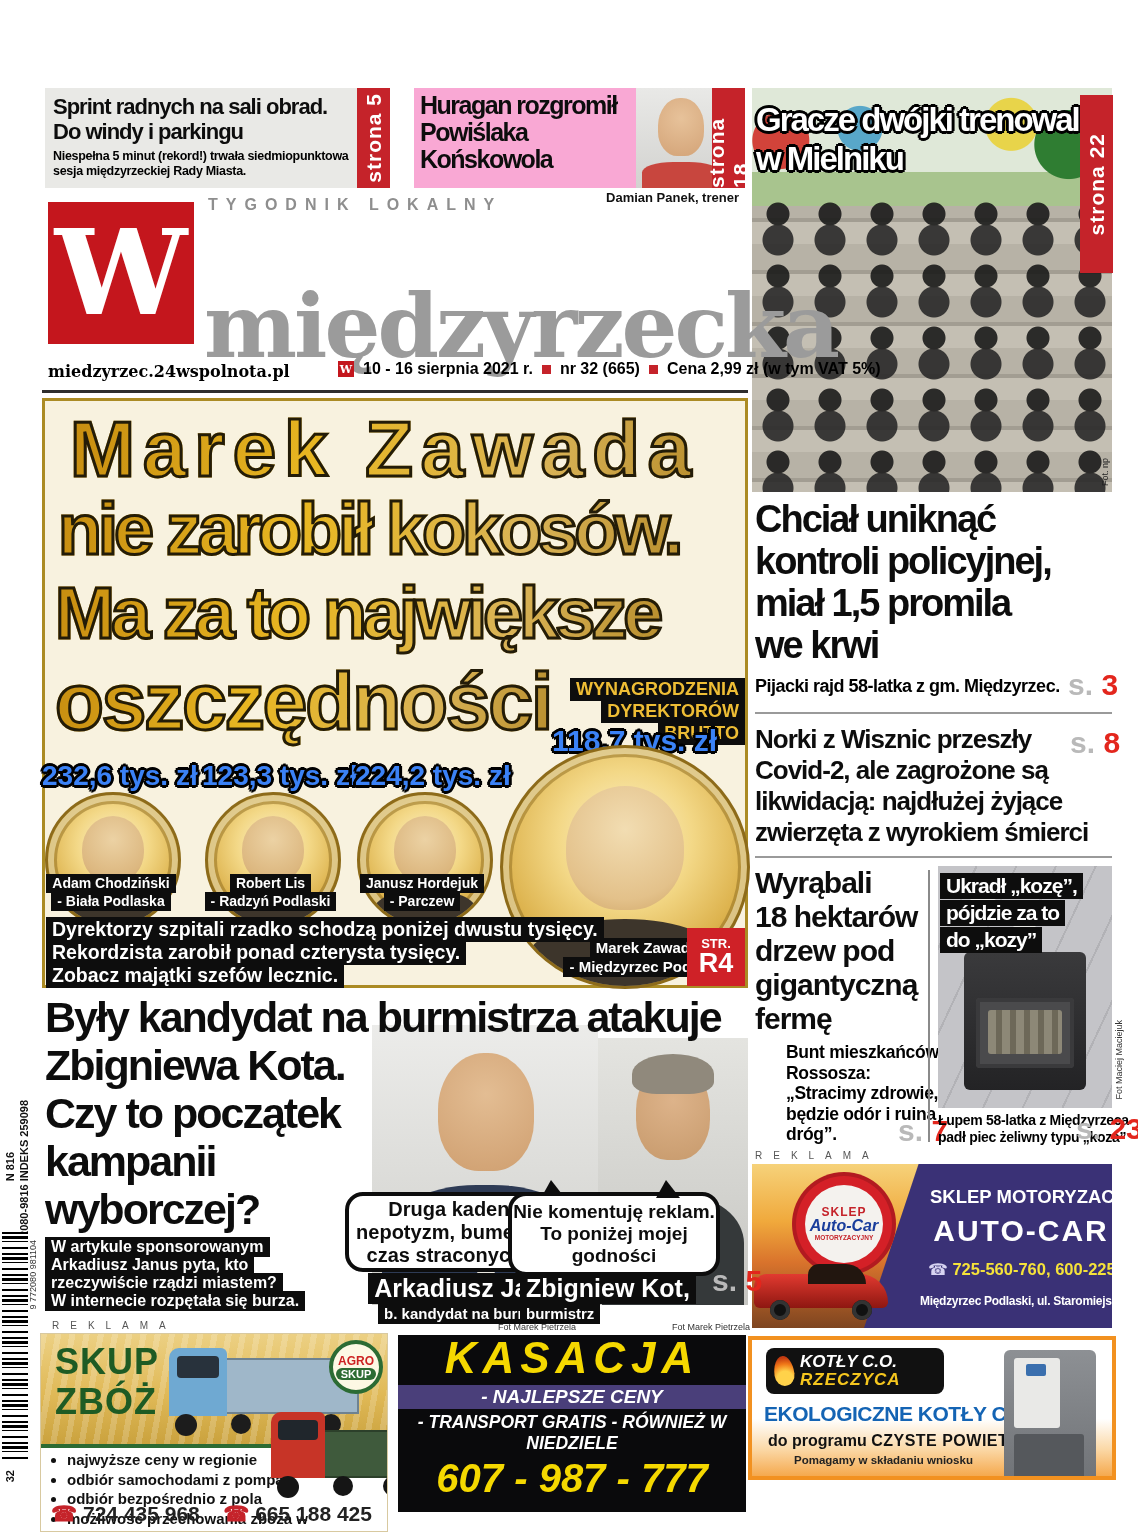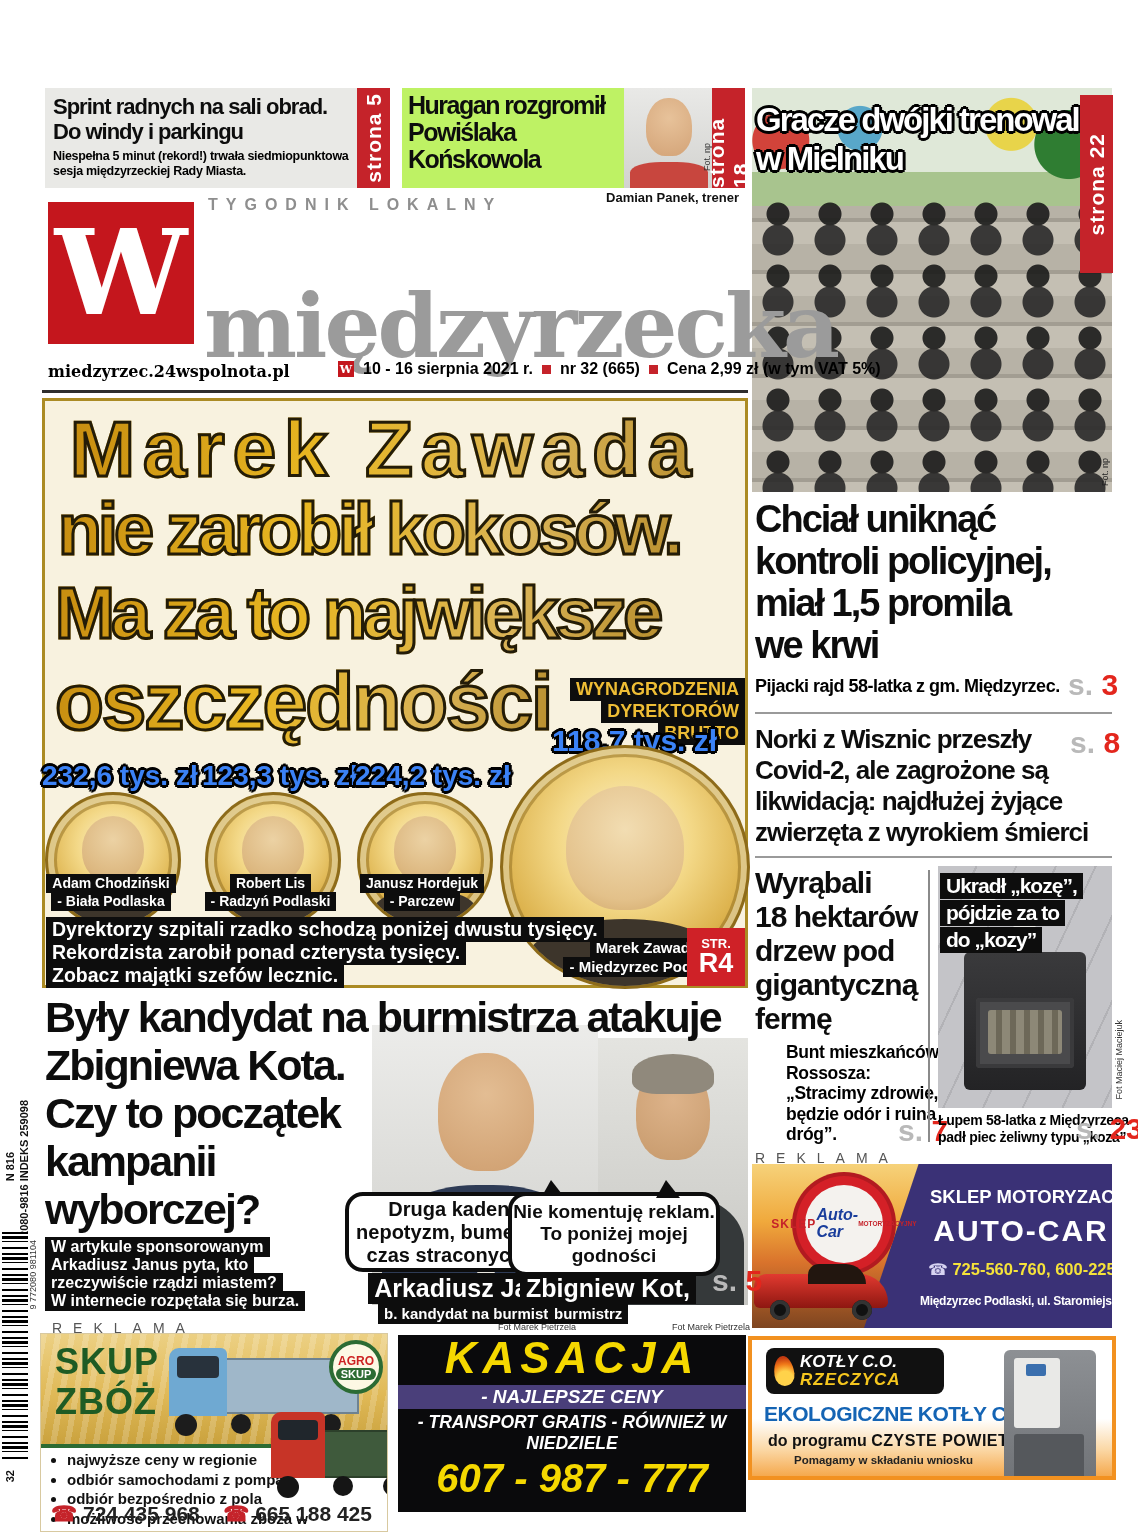--- a/index.html
+++ b/index.html
@@ -28,21 +28,21 @@
   .hr{background:#9a9a9a;height:2px;}
   .coin{border-radius:50%;
         background:radial-gradient(circle at 50% 38%,#fdf3cf 0%,#f3d887 35%,#ddb34e 65%,#b98a28 88%,#916a16 100%);
         border:3px solid #8d6b1a;box-shadow:inset 0 0 0 6px rgba(255,244,200,.55),inset 0 0 0 9px rgba(140,105,30,.5);
         overflow:hidden;}
   .coin .face{position:absolute;left:26%;top:16%;width:48%;height:52%;border-radius:50% 50% 46% 46%;
         background:radial-gradient(circle at 50% 35%,#ecd2a4 0%,#dcb77f 70%,#c49a5d 100%);}
   .coin .suit{position:absolute;left:10%;bottom:-6%;width:80%;height:34%;border-radius:50% 50% 0 0;
         background:#3d352b;}
   .photo-caption{font-weight:bold;color:#111;}
-  .reklama{font-size:14px;letter-spacing:11px;color:#555;}
+  .reklama{font-size:10px;letter-spacing:11px;color:#555;}
   .credit{font-size:9px;color:#333;}
   .bubble{background:#fff;border:4px solid #0d0d0d;border-radius:18px;color:#0d0d0d;
         font-weight:bold;text-align:center;display:flex;align-items:center;justify-content:center;}
   .bubble:after{content:"";position:absolute;top:-16px;right:36px;width:0;height:0;
         border-left:10px solid transparent;border-right:14px solid transparent;
         border-bottom:18px solid #0d0d0d;}
   .portrait{overflow:hidden;}
   .portrait .head{position:absolute;border-radius:48% 48% 42% 42%;}
   .portrait .body{position:absolute;bottom:0;}
 </style>
@@ -52,21 +52,21 @@
 <div id="page">
 
   <div class="abs" style="left:45px;top:88px;width:312px;height:100px;background:#e9e9e6;padding:6px 0 0 8px;box-sizing:border-box;">
     <div class="headline-black" style="font-size:22px;line-height:25px;letter-spacing:-1px;">Sprint radnych na sali obrad.<br>Do windy i parkingu</div>
     <div class="b" style="font-size:12.5px;line-height:15px;margin-top:5px;letter-spacing:-0.3px;">Niespełna 5 minut (rekord!) trwała siedmiopunktowa<br>sesja międzyrzeckiej Rady Miasta.</div>
   </div>
   <div class="abs tab-red" style="left:357px;top:88px;width:33px;height:100px;">
     <span class="vtext">strona 5</span>
   </div>
 
-  <div class="abs" style="left:402px;top:88px;width:312px;height:100px;background:#bef264;">
+  <div class="abs" style="left:414px;top:88px;width:312px;height:100px;background:#f9a8d4;">
     <div class="headline-black" style="position:absolute;left:6px;top:4px;font-size:25px;line-height:27px;">Huragan rozgromił<br>Powiślaka<br>Końskowola</div>
     <div class="abs portrait" style="left:222px;top:0;width:88px;height:100px;background:linear-gradient(180deg,#e9e9e7,#d2d2cf);">
       <span class="head" style="left:22px;top:10px;width:46px;height:58px;background:radial-gradient(circle at 50% 35%,#e7c29a,#d3a377);"></span>
       <span class="body" style="left:6px;width:78px;height:26px;border-radius:40% 40% 0 0;background:#c8463e;"></span>
     </div>
     <span class="abs vtext credit" style="left:300px;top:55px;">Fot. np</span>
   </div>
   <div class="abs photo-caption" style="left:600px;top:190px;width:145px;font-size:13px;text-align:center;">Damian Panek, trener</div>
   <div class="abs tab-red" style="left:712px;top:88px;width:33px;height:100px;">
     <span class="vtext">strona 18</span>
@@ -240,21 +240,21 @@
   <div class="abs bubble" style="left:508px;top:1192px;width:204px;height:76px;font-size:19px;line-height:22px;z-index:5;">
     <span>Nie komentuję reklam.<br>To poniżej mojej<br>godności</span>
   </div>
 
   <div class="abs strips" style="left:352px;top:1274px;width:250px;text-align:center;z-index:6;">
     <div><span class="bg" style="font-size:25px;">Arkadiusz Janus,</span></div>
     <div style="margin-top:2px;"><span class="bg" style="font-size:15px;">b. kandydat na burmistrza</span></div>
   </div>
   <div class="abs strips" style="left:520px;top:1274px;width:190px;text-align:left;z-index:6;">
     <div><span class="bg" style="font-size:25px;">Zbigniew Kot,</span></div>
-    <div style="margin-top:2px;margin-left:28px;"><span class="bg" style="font-size:15px;">burmistrz</span></div>
+    <div style="margin-top:2px;"><span class="bg" style="font-size:15px;">burmistrz</span></div>
   </div>
   <div class="abs sref" style="left:712px;top:1264px;font-size:30px;z-index:6;">
     <span class="s">s.</span>
     <span class="n">5</span>
   </div>
   <span class="abs credit" style="left:498px;top:1322px;z-index:6;">Fot Marek Pietrzela</span>
   <span class="abs credit" style="left:672px;top:1322px;z-index:6;">Fot Marek Pietrzela</span>
 
   <div class="abs reklama" style="left:52px;top:1320px;">REKLAMA</div>
 
@@ -316,21 +316,21 @@
 
   <div class="abs reklama" style="left:755px;top:1150px;">REKLAMA</div>
 
   <div class="abs" style="left:752px;top:1164px;width:360px;height:164px;overflow:hidden;
               background:linear-gradient(180deg,#f6d27a 0%,#f0a93c 35%,#d9732c 60%,#7e4520 100%);">
     <div class="abs" style="left:112px;top:0;width:248px;height:164px;background:#3a3176;
                 clip-path:polygon(22% 0,100% 0,100% 100%,0 100%);"></div>
 
     <div class="abs" style="left:44px;top:12px;width:96px;height:96px;border-radius:50%;background:#d42027;
                 box-shadow:0 0 0 4px #b21a20;display:flex;align-items:center;justify-content:center;">
-      <div style="width:78px;height:78px;border-radius:50%;background:#f4f2ee;display:flex;flex-direction:row;
+      <div style="width:78px;height:78px;border-radius:50%;background:#f4f2ee;display:flex;flex-direction:column;
                   align-items:center;justify-content:center;line-height:1.05;">
         <span style="font-size:12px;font-weight:bold;color:#c5232a;letter-spacing:1px;">SKLEP</span>
         <span style="font-size:16px;font-weight:bold;font-style:italic;color:#1a3e9c;">Auto-Car</span>
         <span style="font-size:6.5px;font-weight:bold;color:#c5232a;">MOTORYZACYJNY</span>
       </div>
     </div>
 
     <div class="abs" style="left:2px;top:96px;width:140px;height:60px;">
       <div class="abs" style="left:0;top:14px;width:134px;height:34px;background:linear-gradient(180deg,#e23a30,#8e1711);
                   border-radius:18px 40px 8px 8px;"></div>

